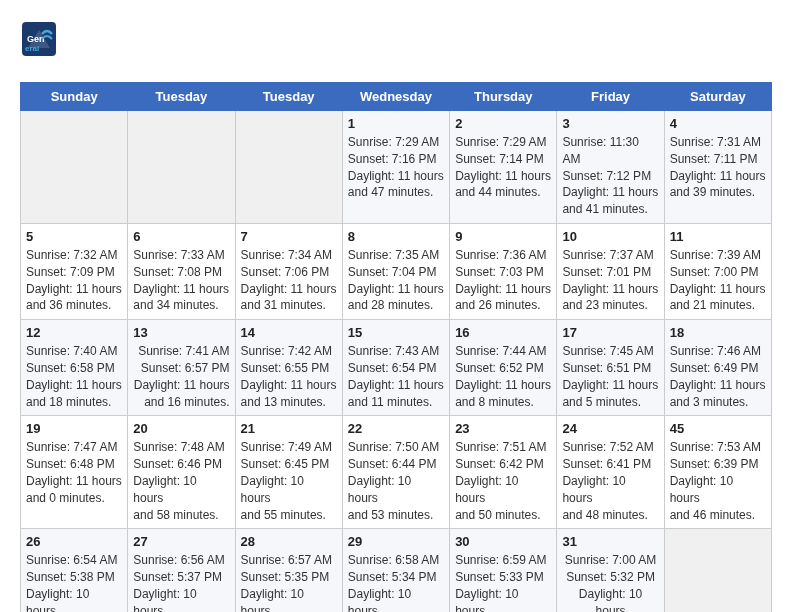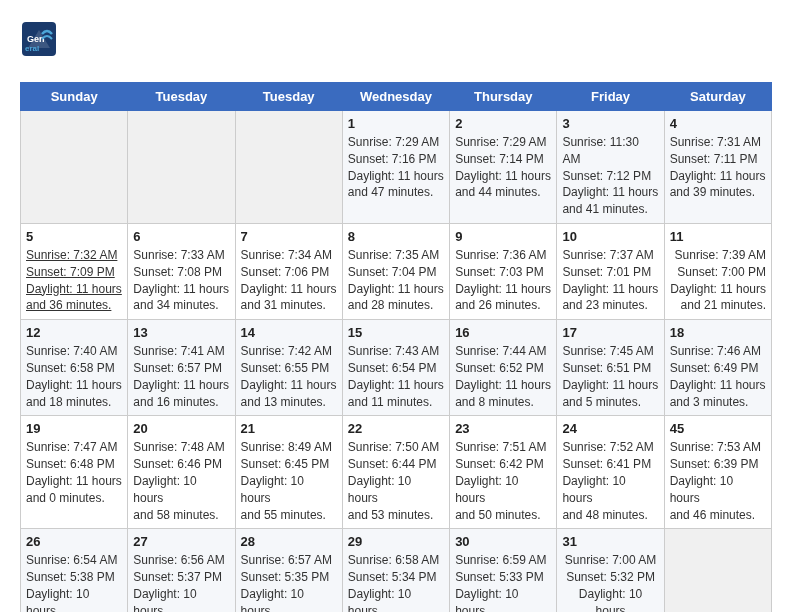--- a/index.html
+++ b/index.html
@@ -147,21 +147,21 @@
           <span class="day-num">4</span>
           <div class="cell-info" style="white-space: pre-line;">Sunrise: 7:31 AM
 Sunset: 7:11 PM
 Daylight: 11 hours
 and 39 minutes.</div>
         </td>
       </tr>
       <tr>
         <td>
           <span class="day-num">5</span>
-          <div class="cell-info" style="white-space: pre-line; text-decoration: underline;">Sunrise: 7:32 AM
+          <div class="cell-info" style="white-space: pre-line;">Sunrise: 7:32 AM
 Sunset: 7:09 PM
 Daylight: 11 hours
 and 36 minutes.</div>
         </td>
         <td>
           <span class="day-num">6</span>
           <div class="cell-info" style="white-space: pre-line;">Sunrise: 7:33 AM
 Sunset: 7:08 PM
 Daylight: 11 hours
 and 34 minutes.</div>
@@ -189,37 +189,37 @@
         </td>
         <td>
           <span class="day-num">10</span>
           <div class="cell-info" style="white-space: pre-line;">Sunrise: 7:37 AM
 Sunset: 7:01 PM
 Daylight: 11 hours
 and 23 minutes.</div>
         </td>
         <td>
           <span class="day-num">11</span>
-          <div class="cell-info" style="white-space: pre-line; text-align: right;">Sunrise: 7:39 AM
+          <div class="cell-info" style="white-space: pre-line;">Sunrise: 7:39 AM
 Sunset: 7:00 PM
 Daylight: 11 hours
 and 21 minutes.</div>
         </td>
       </tr>
       <tr>
         <td>
           <span class="day-num">12</span>
           <div class="cell-info" style="white-space: pre-line;">Sunrise: 7:40 AM
 Sunset: 6:58 PM
 Daylight: 11 hours
 and 18 minutes.</div>
         </td>
         <td>
           <span class="day-num">13</span>
-          <div class="cell-info" style="white-space: pre-line;">Sunrise: 7:41 AM
+          <div class="cell-info" style="white-space: pre-line; text-align: right;">Sunrise: 7:41 AM
 Sunset: 6:57 PM
 Daylight: 11 hours
 and 16 minutes.</div>
         </td>
         <td>
           <span class="day-num">14</span>
           <div class="cell-info" style="white-space: pre-line;">Sunrise: 7:42 AM
 Sunset: 6:55 PM
 Daylight: 11 hours
 and 13 minutes.</div>
@@ -263,21 +263,21 @@
         </td>
         <td>
           <span class="day-num">20</span>
           <div class="cell-info" style="white-space: pre-line;">Sunrise: 7:48 AM
 Sunset: 6:46 PM
 Daylight: 10 hours
 and 58 minutes.</div>
         </td>
         <td>
           <span class="day-num">21</span>
-          <div class="cell-info" style="white-space: pre-line;">Sunrise: 8:49 AM
+          <div class="cell-info" style="white-space: pre-line;">Sunrise: 7:49 AM
 Sunset: 6:45 PM
 Daylight: 10 hours
 and 55 minutes.</div>
         </td>
         <td>
           <span class="day-num">22</span>
           <div class="cell-info" style="white-space: pre-line;">Sunrise: 7:50 AM
 Sunset: 6:44 PM
 Daylight: 10 hours
 and 53 minutes.</div>

